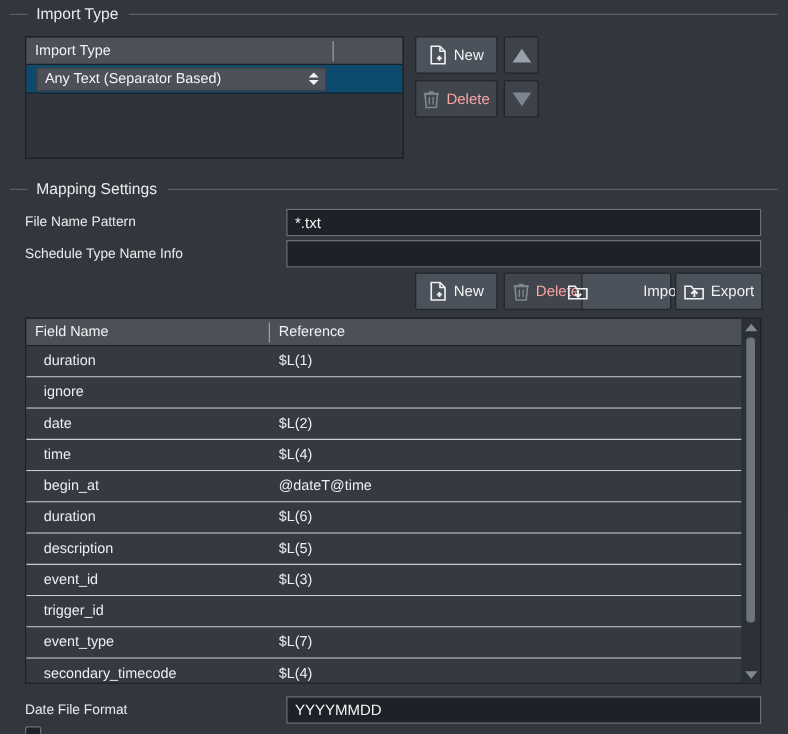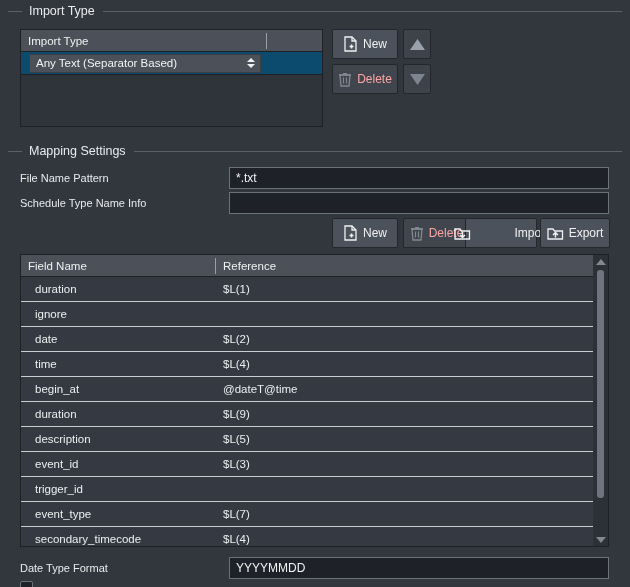--- a/index.html
+++ b/index.html
@@ -308,21 +308,21 @@
         <div class="row">
           <div class="c1">time</div>
           <div class="c2">$L(4)</div>
         </div>
         <div class="row">
           <div class="c1">begin_at</div>
           <div class="c2">@dateT@time</div>
         </div>
         <div class="row">
           <div class="c1">duration</div>
-          <div class="c2">$L(9)</div>
+          <div class="c2">$L(6)</div>
         </div>
         <div class="row">
           <div class="c1">description</div>
           <div class="c2">$L(5)</div>
         </div>
         <div class="row">
           <div class="c1">event_id</div>
           <div class="c2">$L(3)</div>
         </div>
         <div class="row">
@@ -345,20 +345,20 @@
       <span class="sb-tri-u"></span>
     </div>
     <div class="sb-track">
       <div class="sb-thumb" style="top:2px; height:228px;"></div>
     </div>
     <div class="sb-arrow">
       <span class="sb-tri-d"></span>
     </div>
   </div>
 
-  <div class="flabel" style="left:20px; top:562px;">Date Type Format</div>
+  <div class="flabel" style="left:20px; top:562px;">Date File Format</div>
   <div class="field" style="left:229px; top:557px; width:380px; height:22px;" title="">
     <span>YYYYMMDD</span>
   </div>
 
   <div class="checkbox-stub" style="left:20px; top:581px;"></div>
 
 </div>
 
 </body></html>

